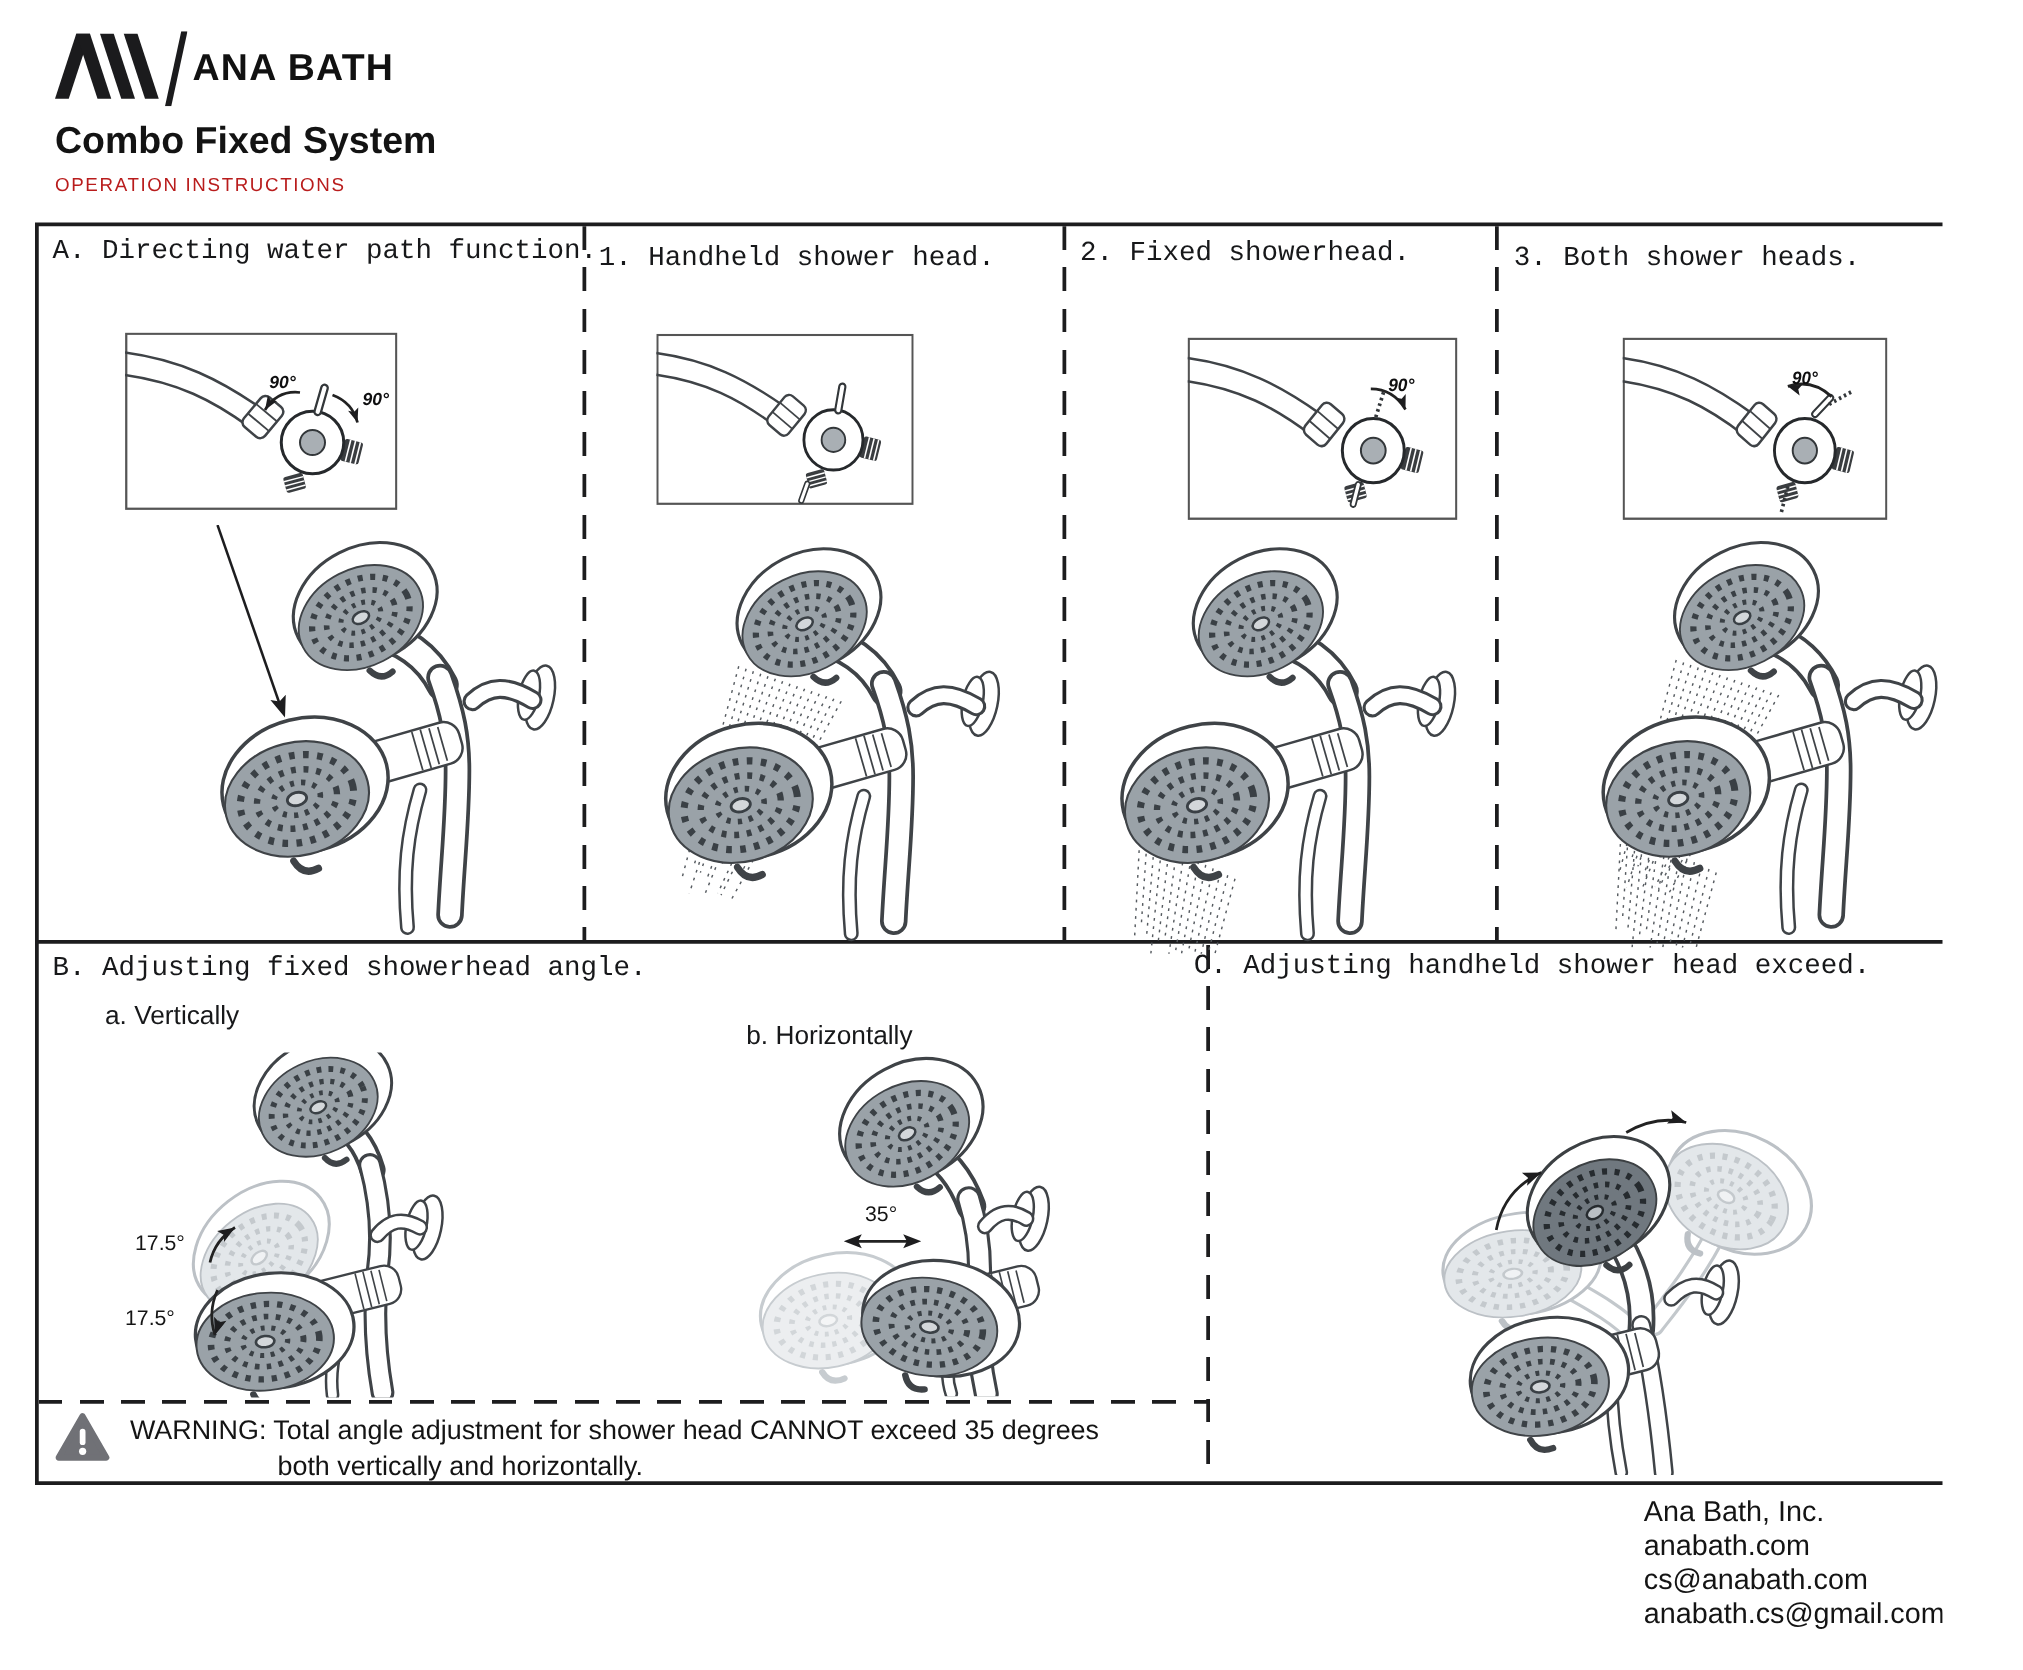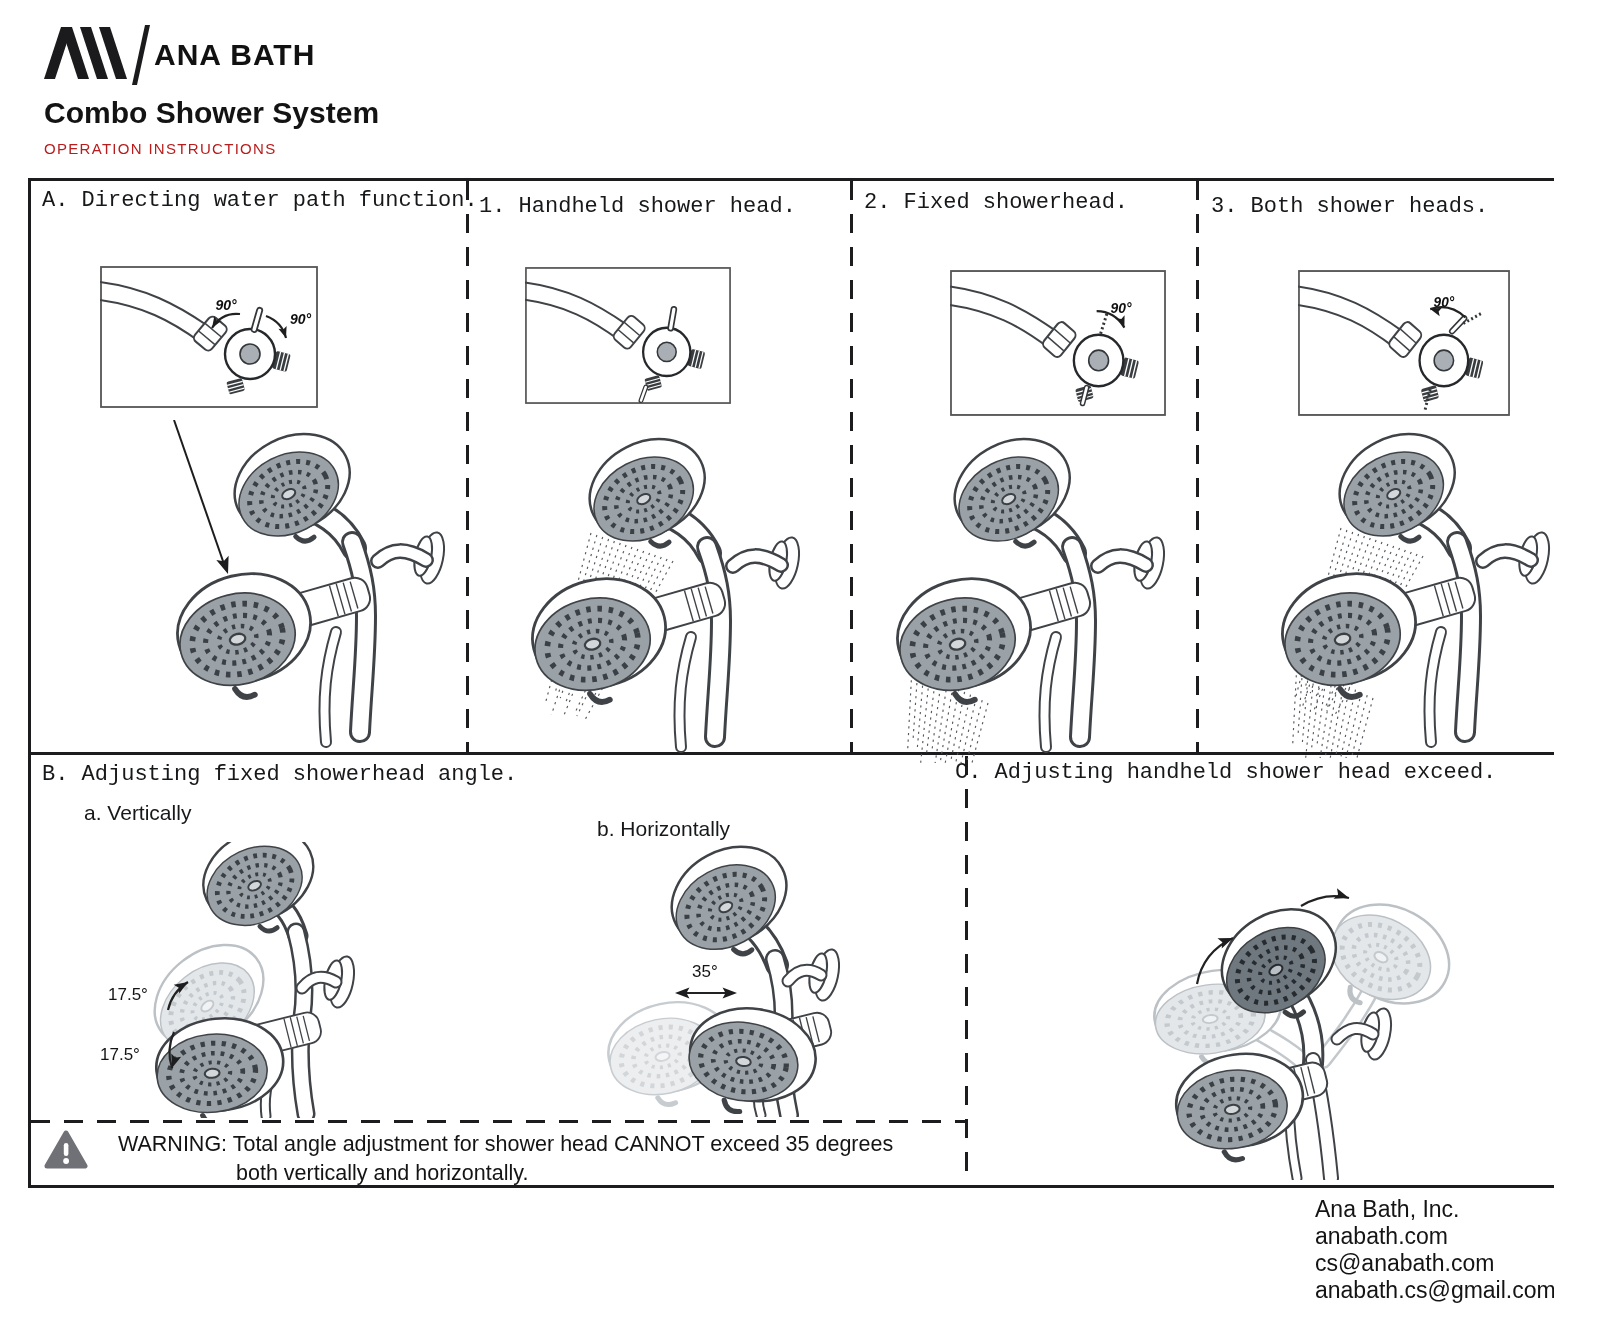--- a/index.html
+++ b/index.html
@@ -24,21 +24,21 @@
   .ti{fill:none;stroke:#fff;stroke-linecap:round;}
   .tog{fill:none;stroke:#c3c8cc;stroke-linecap:round;}
   .tig{fill:none;stroke:#fff;stroke-linecap:round;}
   .rib{stroke:#3f4347;stroke-width:1.4;}
   .arr{fill:none;stroke:#222;stroke-width:2.2;}
   .spray line{stroke:#565b60;stroke-width:1.15;stroke-dasharray:2.2 4.4;}
   text{font-family:"Liberation Sans",sans-serif;}
   .ang{font-size:17px;fill:#141414;}
   .ang90{font-size:14px;font-weight:700;font-style:italic;fill:#0f0f10;}
   
-  .warning{position:absolute;left:44px;top:1130px;display:flex;gap:30px;width:900px;}
+  .warning{position:absolute;left:44px;top:1130px;display:flex;gap:16px;width:900px;}
   .warn-body{font-size:21.5px;line-height:29px;color:#141414;}
   .warn-line2{display:block;margin-left:118px;}
   
   .footer{position:absolute;left:1315px;top:1196px;font-size:23px;line-height:27px;color:#141414;}
 </style>
 </head>
 <body>
 
 <svg aria-hidden="true" style="position:absolute;width:0;height:0;overflow:hidden">
   <defs>
@@ -117,21 +117,21 @@
   <div class="logo-row">
     <svg width="106" height="60" viewBox="0 0 106 60">
       <polygon points="0,54 17,2 28,2 11,54" fill="#1b1b1d"></polygon>
       <polygon points="17,2 28,2 45,54 34,54" fill="#1b1b1d"></polygon>
       <polygon points="36,2 47,2 64,54 53,54" fill="#1b1b1d"></polygon>
       <polygon points="55,2 66,2 83,54 72,54" fill="#1b1b1d"></polygon>
       <polygon points="88,60 101,0 106,0 93,60" fill="#1b1b1d"></polygon>
     </svg>
     <span class="logo-text">ANA BATH</span>
   </div>
-  <div class="page-title">Combo Shower System</div>
+  <div class="page-title">Combo Fixed System</div>
   <div class="page-subtitle">OPERATION INSTRUCTIONS</div>
 
   <div class="sheet"></div>
   <div class="row-divider"></div>
   <div class="vdash" style="left:466px;top:181px;height:571px;"></div>
   <div class="vdash" style="left:850px;top:181px;height:571px;"></div>
   <div class="vdash" style="left:1196px;top:181px;height:571px;"></div>
   <div class="vdash" style="left:965px;top:756px;height:426px;"></div>
   <div class="hdash" style="left:31px;top:1120px;width:936px;"></div>
 

